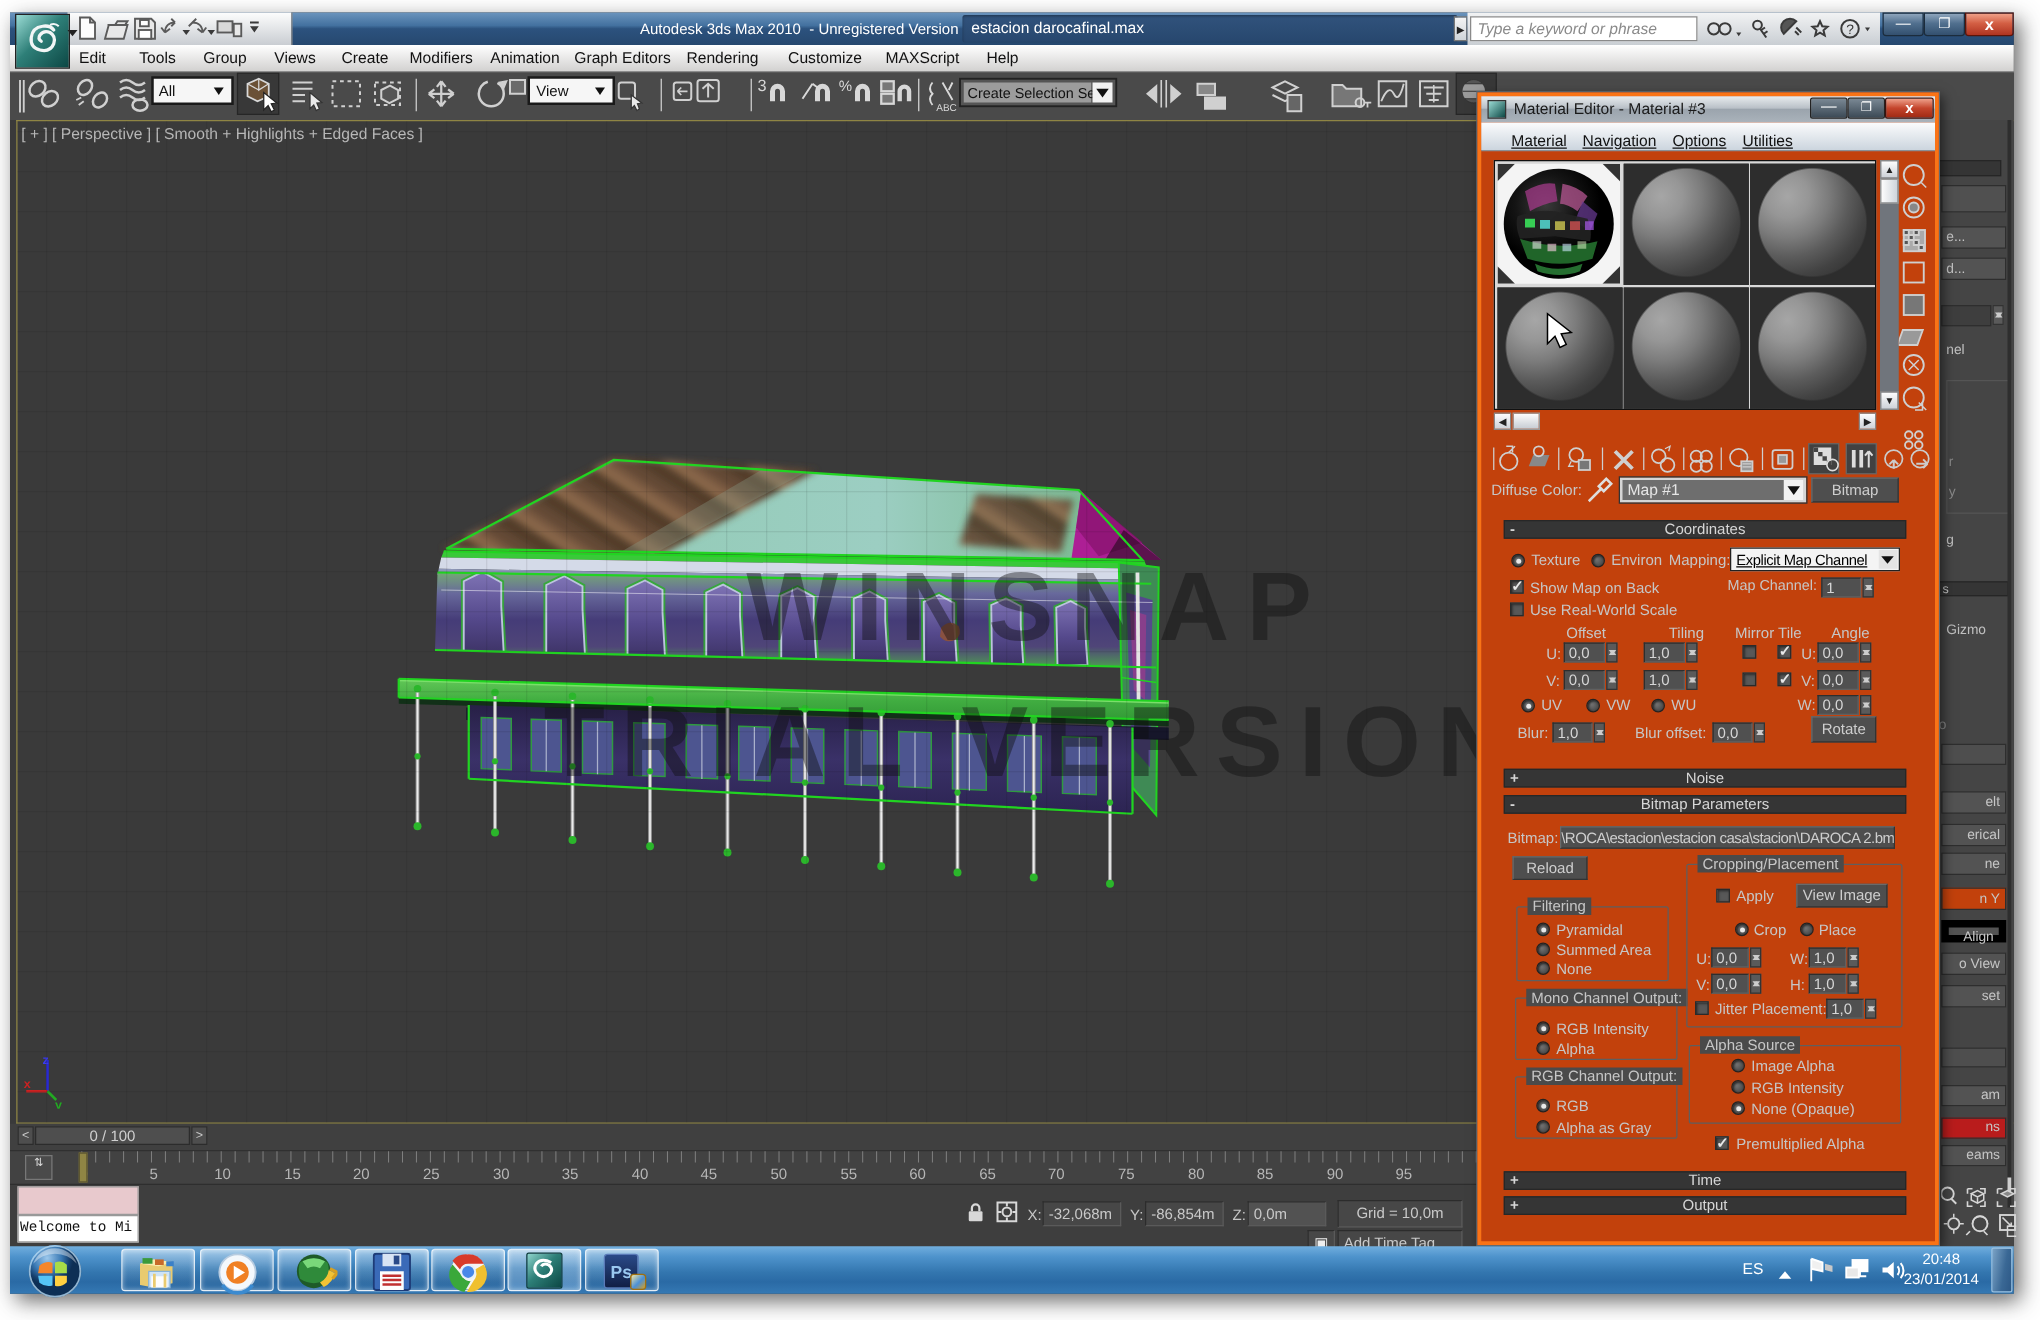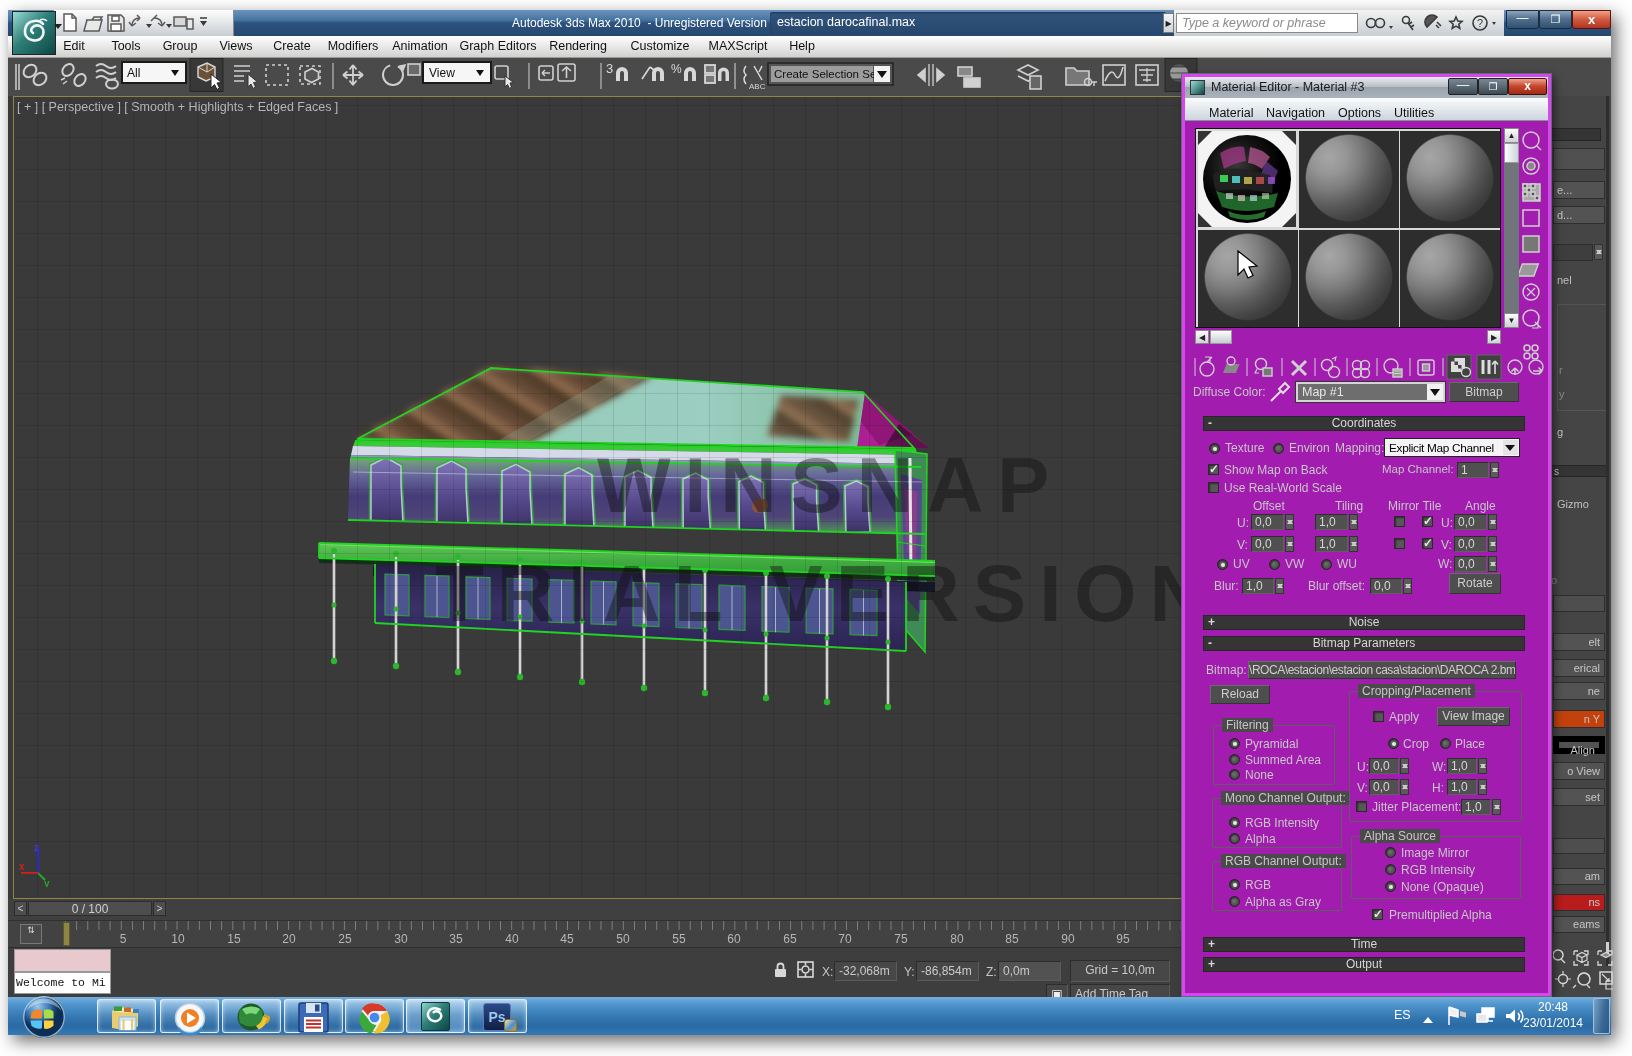--- a/index.html
+++ b/index.html
@@ -33,21 +33,21 @@
 
 #statusbar { position:absolute; left:0; top:938px; width:1603px; height:49px; background:#3e3e3e; color:#c9c9c9; font-size:12px; }
 .sfield { position:absolute; background:#474747; border:1px solid #2c2c2c; border-bottom-color:#5a5a5a; border-right-color:#5a5a5a; color:#c9c9c9; font-size:12px; padding:2px 4px; }
 
 #taskbar { position:absolute; left:0; top:987px; width:1603px; height:38px; z-index:30;
   background:linear-gradient(#71aede 0%, #4e93cc 22%, #3376af 55%, #2a6aa5 75%, #3579b4 100%); }
 .tbtn { position:absolute; top:2px; width:59px; height:34px; border-radius:3px; }
 .tbtn.open { background:linear-gradient(rgba(255,255,255,0.42),rgba(255,255,255,0.14) 45%, rgba(30,80,130,0.18)); border:1px solid rgba(252,254,255,0.8); box-shadow:inset 0 0 4px rgba(255,255,255,0.5);}
 
 #me { position:absolute; left:1174px; top:64px; width:369px; height:922px; z-index:20;
-  background:#a21caf; border:3px solid #d946ef; box-shadow:0 0 0 1px #5e6a74, 3px 3px 9px rgba(0,0,0,0.55); }
+  background:#c2410c; border:3px solid #f97316; box-shadow:0 0 0 1px #5e6a74, 3px 3px 9px rgba(0,0,0,0.55); }
 #metitle { position:absolute; left:0; top:0; width:100%; height:21px;
   background:linear-gradient(#e8ecef 0%, #b9c0c7 45%, #9ba4ad 50%, #aab3bb 100%); color:#1a1a1a; font-size:12.5px; }
 #memenu { position:absolute; left:0; top:21px; width:100%; height:23px;
   background:linear-gradient(#fbfcfd,#ccd5de); color:#111; font-size:12.5px; border-bottom:1px solid #8a9096;}
 #memenu span { display:inline-block; padding:4px 13px 0 13px;}
 .rollbar { position:absolute; left:18px; width:322px; height:15px; background:#353535; border:1px solid #272727; color:#d6d6d6; font-size:12px; text-align:center; line-height:13px; }
 .rollbar b { position:absolute; left:4px; top:0px; font-weight:bold; }
 .melabel { position:absolute; color:#c6c6c6; font-size:12px; white-space:nowrap; }
 .mefield { position:absolute; background:#505050; border:1px solid #2e2e2e; border-bottom-color:#606060; border-right-color:#606060; color:#d6d6d6; font-size:12px; padding:0 3px; height:16px; line-height:15px;}
 .spin { position:absolute; width:9px; height:16px; background:#5a5a5a; border:1px solid #333; }
@@ -57,21 +57,21 @@
 .radio.on:before { content:""; position:absolute; left:3px; top:3px; width:4px; height:4px; border-radius:50%; background:#e8e8e8;}
 .cbox { position:absolute; width:11px; height:11px; background:#585858; border:1px solid #2a2a2a; box-shadow:inset 1px 1px 2px rgba(0,0,0,0.5);}
 .cbox.on:before { content:"\2713"; position:absolute; left:0px; top:-3px; color:#e8e8e8; font-size:12px; font-weight:bold;}
 .group { position:absolute; border:1px solid #5f5f5f; border-radius:2px; }
 .gtitle { position:absolute; top:-8px; left:8px; background:#4a4a4a; padding:0 4px; color:#c6c6c6; font-size:12px; white-space:nowrap;}
 .mebtn { position:absolute; background:#4e4e4e; border:1px solid #6a6a6a; border-bottom-color:#333; border-right-color:#333; color:#cecece; font-size:12px; text-align:center; }
 .slot { position:absolute; width:100px; height:97px; background:#2d2d2d;
   background-image:
     radial-gradient(circle 45px at 50px 47px, rgba(45,45,45,0) 0px, rgba(45,45,45,0) 42.5px, #2d2d2d 44px),
     radial-gradient(circle 78px at 30px 26px, #a6a6a6 0%, #969696 22%, #7c7c7c 42%, #5c5c5c 62%, #424242 82%, #333333 100%); }
-#memenu span { position:absolute; top:4px; }
+#memenu span { position:absolute; top:4px;text-decoration:underline; }
 </style>
 </head>
 <body>
 <div id="win">
 
   <div id="titlebar">
     <div style="position:absolute;left:504px;top:6px;color:#fff;font-size:12px;">Autodesk 3ds Max  2010&nbsp; - Unregistered Version</div>
     <div style="position:absolute;left:762px;top:2px;width:396px;height:22px;background:linear-gradient(#31537c,#27476e);box-shadow:inset 0 1px 2px rgba(0,0,0,0.35);border-radius:2px;"></div>
     <div style="position:absolute;left:769px;top:5px;color:#fff;font-size:12.5px;">estacion darocafinal.max</div>
     <div style="position:absolute;left:1155px;top:3px;width:11px;height:20px;background:linear-gradient(#f4f4f4,#cfd4d9);border:1px solid #777;font-size:8px;color:#222;text-align:center;line-height:20px;">▶</div>
@@ -823,21 +823,21 @@
       </div>
       <div class="mebtn" style="left:264px;top:305px;width:70px;height:20px;line-height:18px;">Bitmap</div>
 
       <div class="rollbar" style="top:339px;"><b>-</b>Coordinates</div>
       <div class="radio on" style="left:24px;top:366px;"></div>
         <div class="melabel" style="left:40px;top:364px;">Texture</div>
       <div class="radio" style="left:88px;top:366px;"></div>
         <div class="melabel" style="left:104px;top:364px;">Environ</div>
       <div class="melabel" style="left:150px;top:364px;">Mapping:</div>
       <div style="position:absolute;left:199px;top:361px;width:136px;height:19px;background:#f4f4f4;border:1px solid #222;">
-        <div style="position:absolute;left:4px;top:2px;color:#000;font-size:11.8px;letter-spacing:-0.3px;white-space:nowrap;">Explicit Map Channel</div>
+        <div style="position:absolute;left:4px;top:2px;color:#000;font-size:11.8px;letter-spacing:-0.3px;white-space:nowrap;text-decoration:underline;">Explicit Map Channel</div>
         <div style="position:absolute;right:1px;top:1px;width:15px;height:15px;background:#e4e4e4;">
             <div style="position:absolute;left:2px;top:5px;border:5px solid transparent;border-top:6px solid #111;"></div>
           </div>
       </div>
       <div class="cbox on" style="left:23px;top:387px;"></div>
         <div class="melabel" style="left:39px;top:386px;">Show Map on Back</div>
       <div class="melabel" style="left:197px;top:386px;font-size:11.5px;">Map Channel:</div>
       <div class="mefield" style="left:272px;top:385px;width:32px;">1</div>
         <div class="spin" style="left:305px;top:385px;"></div>
       <div class="cbox" style="left:23px;top:405px;"></div>
@@ -939,21 +939,21 @@
         <div class="spin" style="left:293px;top:702px;"></div>
       <div class="cbox" style="left:171px;top:724px;"></div>
         <div class="melabel" style="left:187px;top:723px;">Jitter Placement:</div>
       <div class="mefield" style="left:276px;top:722px;width:30px;">1,0</div>
         <div class="spin" style="left:307px;top:722px;"></div>
 
       <div class="group" style="left:166px;top:759px;width:170px;height:63px;">
           <div class="gtitle">Alpha Source</div>
         </div>
       <div class="radio" style="left:200px;top:770px;"></div>
-        <div class="melabel" style="left:216px;top:769px;">Image Mirror</div>
+        <div class="melabel" style="left:216px;top:769px;">Image Alpha</div>
       <div class="radio" style="left:200px;top:787px;"></div>
         <div class="melabel" style="left:216px;top:786px;">RGB Intensity</div>
       <div class="radio on" style="left:200px;top:804px;"></div>
         <div class="melabel" style="left:216px;top:803px;">None (Opaque)</div>
       <div class="cbox on" style="left:187px;top:832px;"></div>
         <div class="melabel" style="left:204px;top:831px;">Premultiplied Alpha</div>
       <div class="rollbar" style="top:860px;"><b>+</b>Time</div>
       <div class="rollbar" style="top:880px;"><b>+</b>Output</div>
     </div>
   </div>

